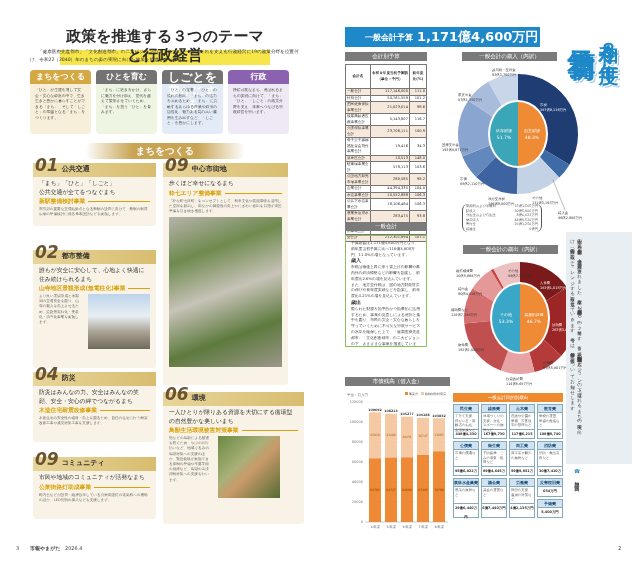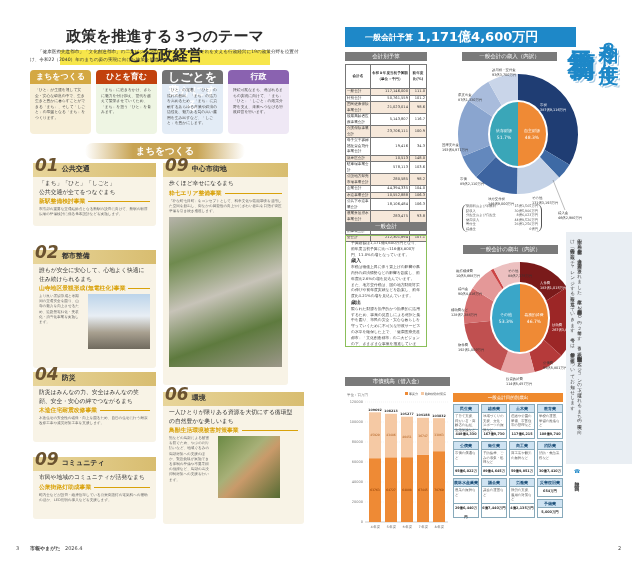--- a/index.html
+++ b/index.html
@@ -17,21 +17,21 @@
 .num-hd{height:14px;background:linear-gradient(90deg,#e8d59a,#d8bd70);display:flex;align-items:flex-start}
 .num-hd .n{font-size:17px;font-style:italic;font-weight:bold;color:#6b5330;line-height:16px;margin-left:2px;margin-top:-6px}
 .num-hd .l{font-size:7px;font-weight:bold;color:#333;margin-left:3px;line-height:12px}
 .slogan{font-size:5.8px;line-height:8.5px;color:#333;padding:2px 6px 0}
 .proj{font-size:5.8px;font-weight:bold;color:#d9a20a;padding:1px 6px;display:flex;align-items:center}
 .proj::after{content:"";flex:1;height:1px;background:#d9a20a;margin-left:3px}
 .desc{font-size:3.6px;line-height:5.2px;color:#666;padding:0 6px}
 .photo{background:linear-gradient(135deg,#8fa9a0,#c9c2b2 40%,#7d8a6a 70%,#a39f90)}
 .pg{font-size:5px;color:#444}
 
-.bluehead{left:345px;top:27px;width:231px;height:20px;background:#1e88c8;color:#fff;display:flex;align-items:center}
+.bluehead{left:345px;top:27px;width:195px;height:20px;background:#1e88c8;color:#fff;display:flex;align-items:center}
 .bluehead .a{font-size:8px;font-weight:bold;margin-left:20px}
 .bluehead .b{font-size:13px;font-weight:bold;margin-left:4px}
 .grayhead{background:#7a7a7a;color:#fff;font-size:5.5px;text-align:center;height:9px;line-height:9px}
 table.acc{border-collapse:collapse;font-size:3.6px;width:100%}
 table.acc td,table.acc th{border:0.5px solid #777;padding:0 1px;height:6px;line-height:5.5px}
 table.acc th{font-size:3.6px;font-weight:bold;height:24px}
 table.acc tr:nth-child(even) td{background:#f6e8da}
 table.acc td.v{text-align:right}
 .vtitle{writing-mode:vertical-rl;font-weight:bold;color:#1e88c8;text-shadow:1px 1px 0 #fff,-1px -1px 0 #fff,2px 2px 0 #a7c9e3}
 .greenbox{border:1px solid #8bbf5a;padding:4px 5px;font-size:3.8px;line-height:5.8px;color:#444}
@@ -48,21 +48,21 @@
 <body>
 
 <div class="abs main-title">政策を推進する３つのテーマと行政経営</div>
 <div class="abs intro">「健康医療先進都市」「文化創造都市」の二大ビジョンの下、３つのテーマとそれを支える行政経営に19の政策分野を位置付け、令和22（2040）年のまちの姿の実現に向けた施策を推進していきます。</div>
 
 <div class="abs theme" style="left:30px;background:#f7efd9">
   <div class="hd" style="background:#d4a843">まちをつくる</div>
   <div class="bd">「ひと」が生涯を通して安全・安心な環境の中で、生き生きと豊かに暮らすことができる「まち」、そして「しごと」の基盤となる「まち」をつくります。</div>
 </div>
 <div class="abs theme" style="left:96px;background:#eef5e3">
-  <div class="hd" style="background:#c2410c">ひとを育む</div>
+  <div class="hd" style="background:#737373">ひとを育む</div>
   <div class="bd">「まち」に磨きをかけ、さらに魅力を付け加え、世代を超えて繁栄させていくため、「まち」を担う「ひと」を育みます。</div>
 </div>
 <div class="abs theme" style="left:162px;background:#e3ecf6">
   <div class="hd" style="background:#737373;font-size:12px">しごとを豊かにする</div>
   <div class="bd">「ひと」の定着、「ひと」の流れの創出、「まち」の活力を高めるため、「まち」に貢献するあらゆる産業や経済の活性化、魅力ある質の高い雇用を生み出すなど、「しごと」を豊かにします。</div>
 </div>
 <div class="abs theme" style="left:228px;background:#efe8f5">
   <div class="hd" style="background:#8a62b0">行政</div>
   <div class="bd">持続可能なまち、選ばれるまちの実現に向けて、「まち」「ひと」「しごと」の政策分野を支え、未来へつなげる行政経営を行います。</div>
 </div>

